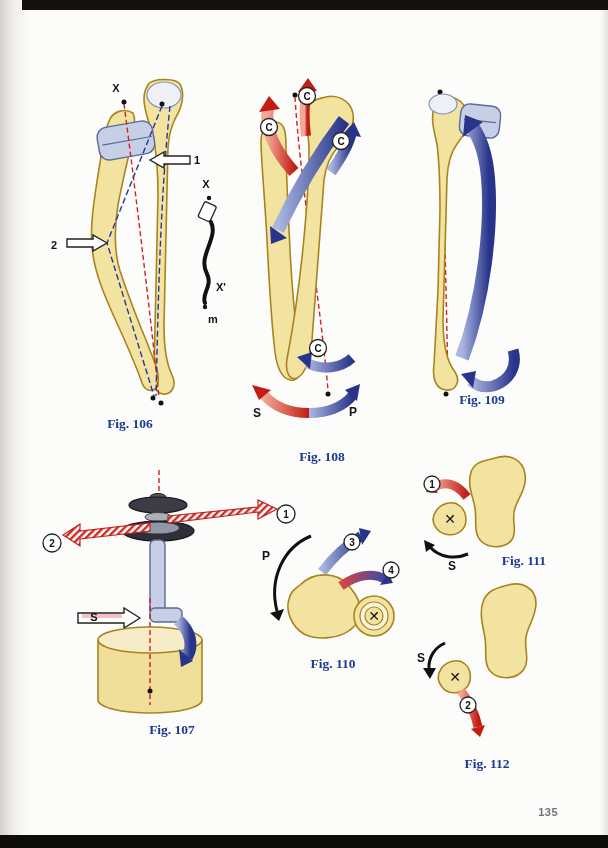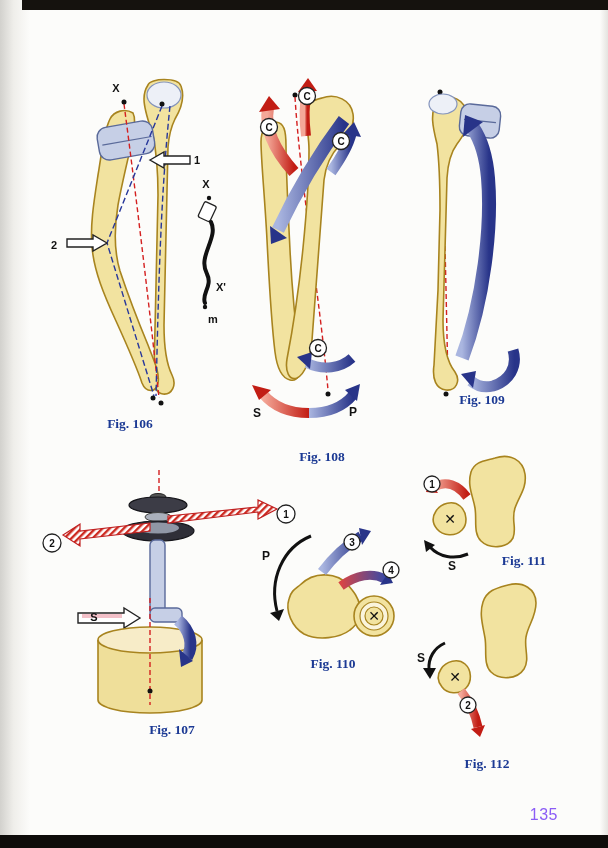--- a/index.html
+++ b/index.html
@@ -5,21 +5,21 @@
   html,body{margin:0;padding:0;background:#ffffff;}
   .page{position:relative;width:608px;height:848px;background:#fcfcfa;overflow:hidden;
         font-family:"Liberation Sans",sans-serif;}
   .edge-left{position:absolute;left:0;top:0;width:30px;height:100%;
         background:linear-gradient(90deg,#d2d1cd 0%,#efeeea 45%,rgba(255,255,255,0) 100%);}
   .edge-right{position:absolute;right:0;top:0;width:8px;height:100%;
         background:linear-gradient(270deg,#e4e3df,rgba(255,255,255,0));}
   .bar-top{position:absolute;left:22px;top:0;width:586px;height:10px;background:#15120e;}
   .bar-bottom{position:absolute;left:0;top:835px;width:608px;height:13px;background:#0e0c0a;}
   .page-number{position:absolute;left:512px;top:806px;width:46px;text-align:right;
-        color:#8b5cf6;font-weight:normal;font-size:16px;letter-spacing:.5px;}
+        color:#737373;font-weight:bold;font-size:11px;letter-spacing:.5px;}
   svg.art{position:absolute;left:0;top:0;}
   
   .caption{font:bold 13.5px "Liberation Serif",serif;fill:#1c3a94;text-anchor:middle;}
   .lbl{font:bold 11px "Liberation Sans",sans-serif;fill:#111;}
   .lblm{font:bold 11px "Liberation Sans",sans-serif;fill:#111;text-anchor:middle;}
   .biglbl{font:bold 12px "Liberation Sans",sans-serif;fill:#111;text-anchor:middle;}
   .circtxt{font:bold 10px "Liberation Sans",sans-serif;fill:#111;text-anchor:middle;}
   .cross{font:bold 14px "DejaVu Sans",sans-serif;fill:#111;text-anchor:middle;}
   .bone{fill:#f2e3a0;stroke:#a8841f;stroke-width:1.6;}
   .bluepart{fill:#c6cfe6;stroke:#5a6a9a;stroke-width:1.4;}

